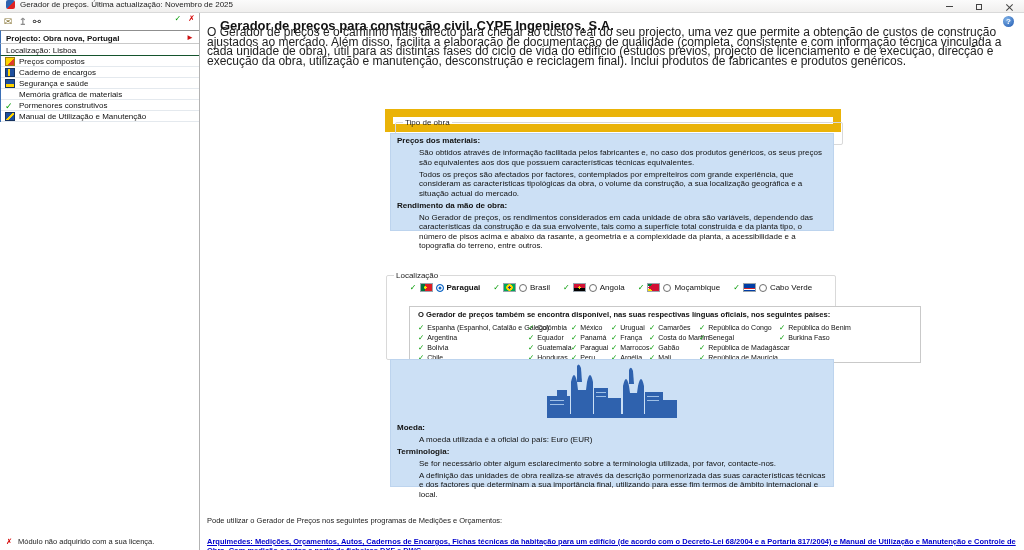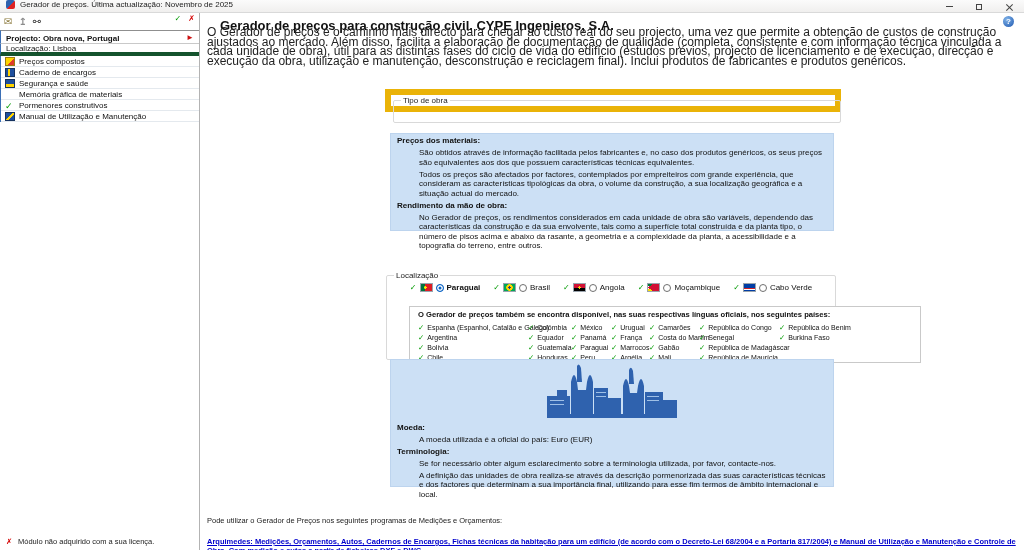--- a/index.html
+++ b/index.html
@@ -31,22 +31,22 @@
   .icon-binoculars::before { content:"⚯"; color:#222; font-weight:bold; }
   .tb-right { position:absolute; right:4px; top:1px; display:flex; gap:7px; }
   .icon-check::before { content:"✓"; color:#009a00; font-weight:bold; }
   .icon-cross::before { content:"✗"; color:#d40000; font-weight:bold; }
 
   .project-row { height:14px; border-top:1px solid #8f8f8f; border-bottom:1px solid #c9c9c9;
     display:flex; align-items:flex-end; padding:0 5px; font-weight:bold; position:relative;
     border-left:1px solid #3b6fb5; }
   .icon-red-play::before { content:"►"; color:#cc1111; font-size:8px; }
   .project-arrow { position:absolute; right:5px; top:2px; }
-  .location-row { height:12px; display:flex; align-items:center; padding:0 5px;
-    border-bottom:4px solid #14532d; border-left:1px solid #3b6fb5; }
+  .location-row { height:12px; display:flex; align-items:flex-end; padding:0 5px;
+    border-bottom:1px solid #14532d; border-left:1px solid #3b6fb5; }
   .tree { border-left:1px solid #3b6fb5; }
   .tree-row { height:11px; display:flex; align-items:center; padding:0 4px; border-bottom:1px solid #e4e9ee; }
   .si { width:10px; height:9px; display:inline-block; margin-right:4px; flex:0 0 auto; }
   .si-precos-compostos-icon { background:linear-gradient(135deg,#ffd400 55%,#e03a2a 55%); border:1px solid #9a7b10; }
   .si-caderno-encargos-icon { background:linear-gradient(90deg,#1d4f9e 30%,#ffd400 30%,#ffd400 48%,#1d4f9e 48%); border:1px solid #16335f; }
   .si-seguranca-saude-icon { background:linear-gradient(180deg,#1d4f9e 58%,#ffd400 58%); border:1px solid #16335f; }
   .si-manual-icon { background:linear-gradient(135deg,#1d4f9e 40%,#ffd400 40%,#ffd400 62%,#1d4f9e 62%); border:1px solid #16335f; }
   .si-check-icon { border:none; }
   .si-check-icon::before { content:"✓"; color:#009a00; font-weight:bold; font-size:9px; }
   .si-no-icon { visibility:hidden; }
@@ -56,22 +56,22 @@
   .legend-row .mark { width:12px; }
 
   
   .main { position:absolute; left:200px; top:13px; width:824px; height:537px; background:#fff; }
   .help-icon { position:absolute; right:10px; top:3px; width:11px; height:11px; border-radius:50%;
     background:radial-gradient(circle at 35% 30%,#7fb2e8,#1f58b0); color:#fff; font-size:8px; font-weight:bold;
     display:flex; align-items:center; justify-content:center; }
   .main-heading { position:absolute; left:20px; top:5px; font-weight:bold; font-size:13px; }
   .main-intro { position:absolute; left:7px; top:15px; width:806px; font-size:12px; line-height:9.5px; color:#222; }
 
-  .annotation { position:absolute; left:185px; top:76px; width:456px; height:23px;
-    border:6px solid #eab308; }
+  .annotation { position:absolute; left:185px; top:96px; width:456px; height:23px;
+    border:8px solid #eab308; }
   fieldset { border:1px solid #d9d9d9; border-radius:2px; }
   fieldset legend { font-size:8px; margin-left:7px; padding:0 2px; color:#222; }
   .fs-tipo { position:absolute; left:2px; top:1px; width:448px; height:27px; }
   .tipo-row { display:flex; padding:2px 0 0 12px; }
   .opt { display:flex; align-items:center; gap:4px; }
   .tipo-row .opt:nth-child(1){ width:132px; } .tipo-row .opt:nth-child(2){ width:135px; }
   .radio { width:8px; height:8px; border-radius:50%; border:1px solid #6f6f6f; background:#fff; flex:0 0 auto; }
   .radio.sel { border:1px solid #0a63c4; background:#0a63c4; box-shadow:inset 0 0 0 1.5px #fff; }
   .opt-label.sel { font-weight:bold; }
 

